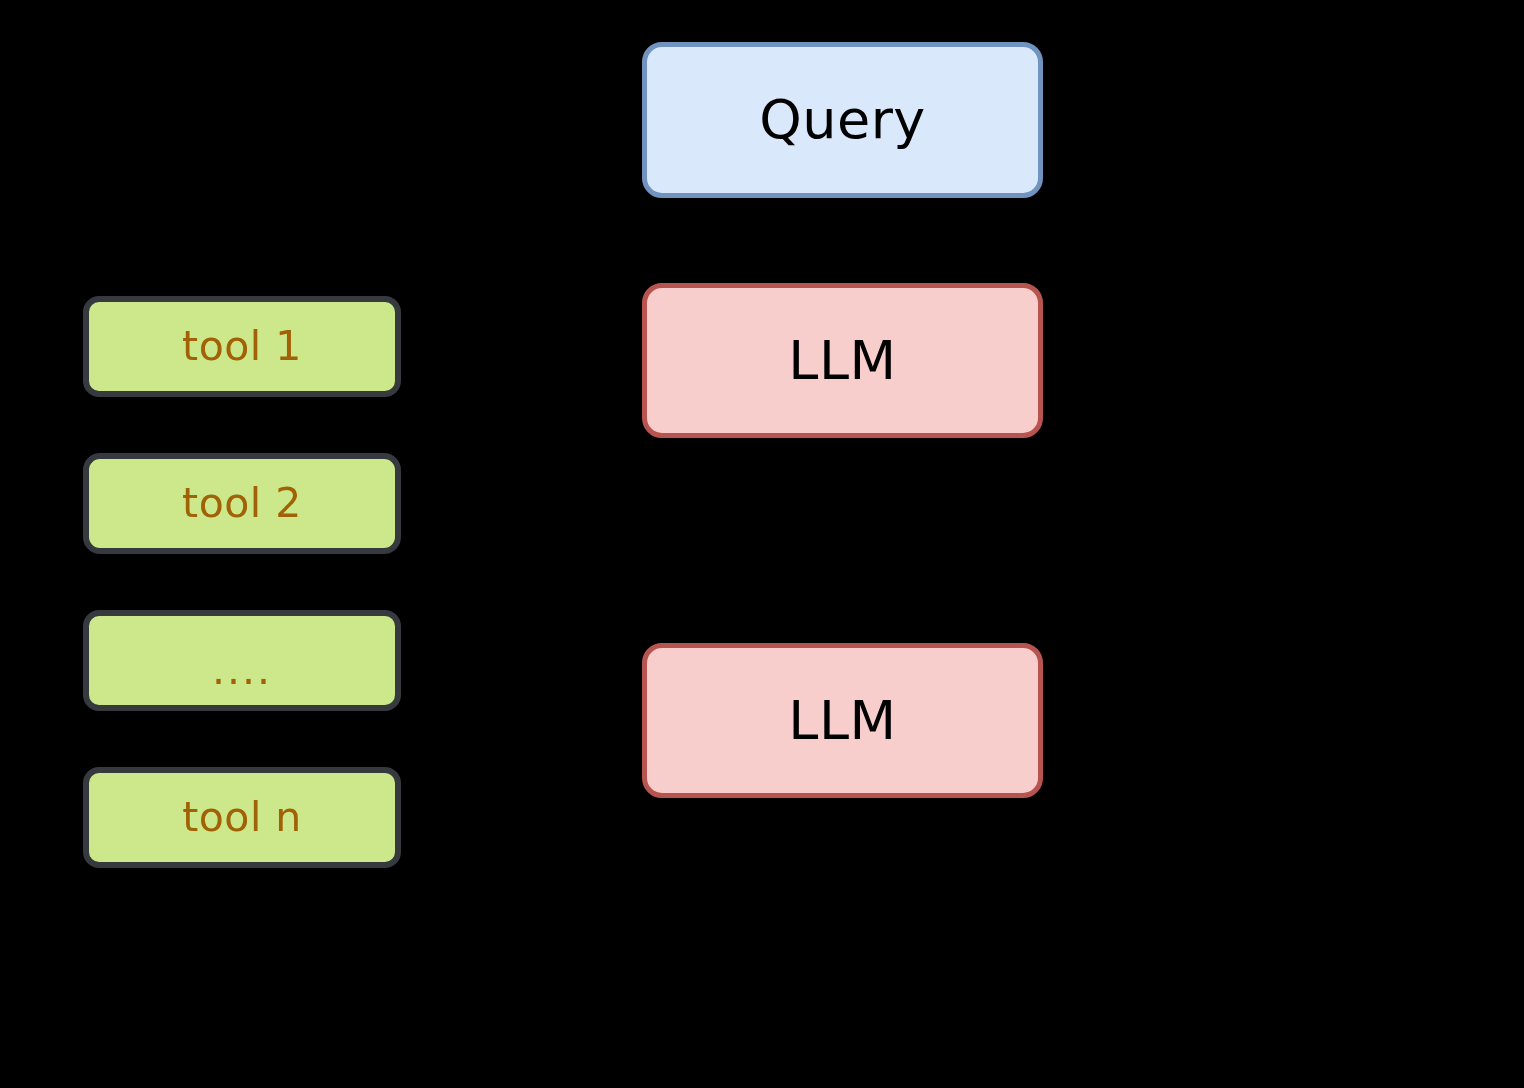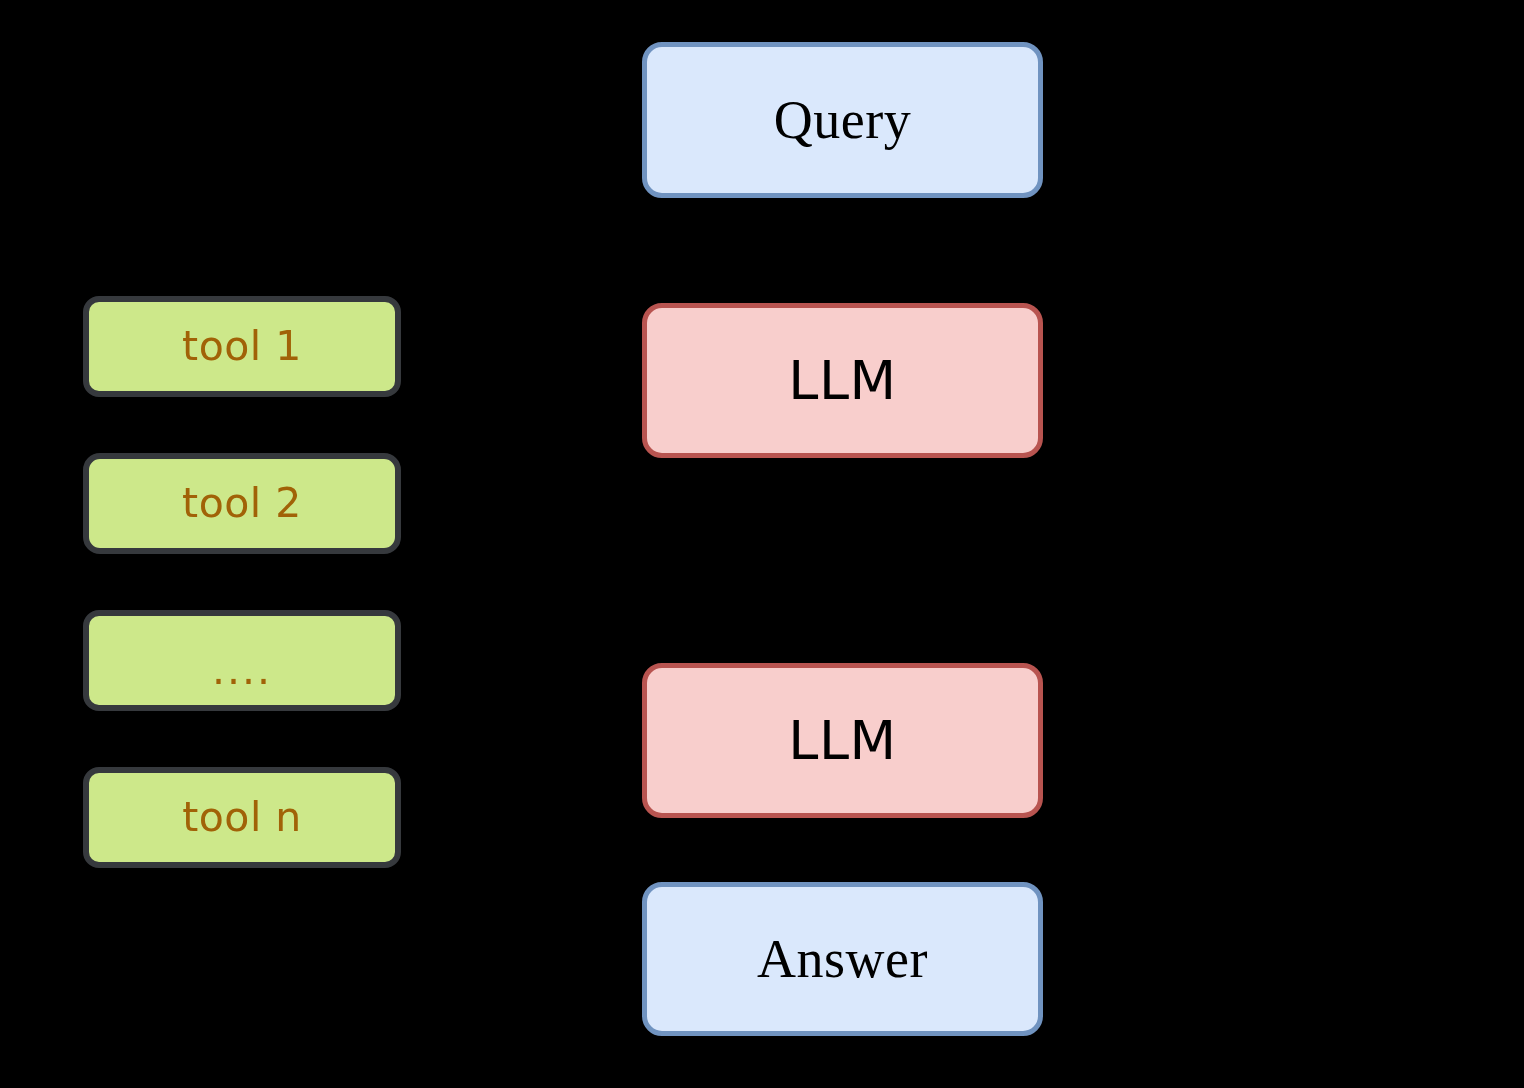--- a/index.html
+++ b/index.html
@@ -68,35 +68,33 @@
     left: 642px;
     width: 401px;
     background: #dae8fc;
     border-color: #7093c0;
     border-width: 5px;
     border-radius: 20px;
   }
   .node--io .node-label {
     font-size: 54px;
     color: #000000;
-    font-family: Liberation Serif, serif;
   }
   .node--query  { top: 42px;  height: 156px; }
   .node--answer { top: 882px; height: 154px; }
 
   
   .node--llm {
     left: 642px;
     width: 401px;
     height: 155px;
     background: #f8cecc;
     border-color: #b85450;
     border-width: 5px;
     border-radius: 20px;
-    margin-top: 20px;
   }
   .node--llm .node-label {
     font-size: 54px;
     color: #000000;
   }
   .node--llm-1 { top: 283px; }
   .node--llm-2 { top: 643px; }
 </style>
 </head>
 <body>
@@ -124,17 +122,14 @@
   </div>
 
   <div class="node node--llm node--llm-1">
     <span class="node-label">LLM</span>
   </div>
 
   <div class="node node--llm node--llm-2">
     <span class="node-label">LLM</span>
   </div>
 
-  <div class="node node--io node--answer">
-    <span class="node-label">Answer</span>
-  </div>
 
 </div>
 
 </body></html>

